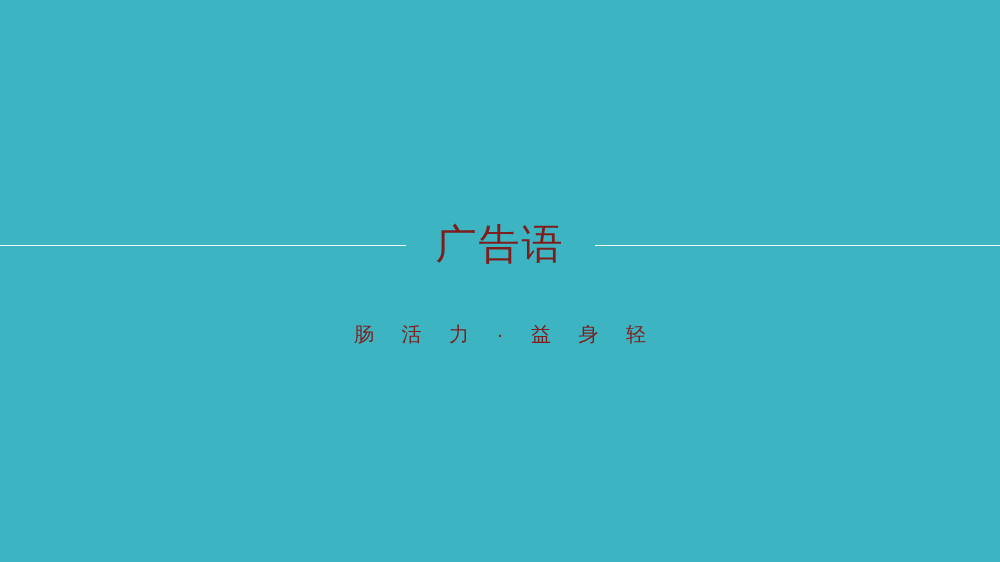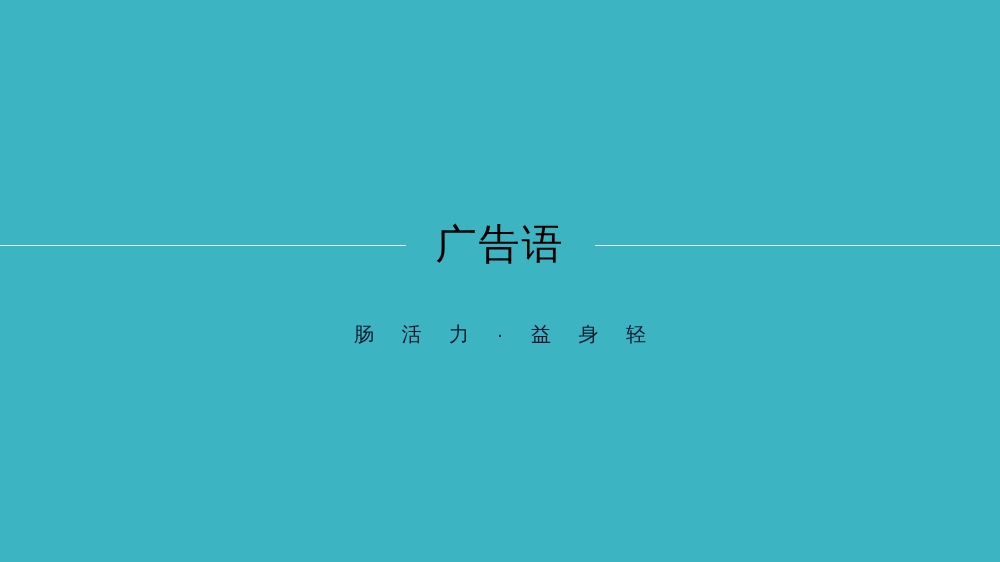--- a/index.html
+++ b/index.html
@@ -48,38 +48,38 @@
   .rule-left {
     margin-right: 28px;
   }
 
   .rule-right {
     margin-left: 28px;
   }
 
   .slide-title {
     flex: 0 0 auto;
-    color: #000000;
+    color: #7f1d1d;
     font-size: 41px;
     font-weight: 300;
     line-height: 46px;
     letter-spacing: 2px;
     white-space: nowrap;
     padding: 0 2px;
     transform: translateY(-1px);
   }
 
   
   .slide-subtitle {
     position: absolute;
     left: 0;
     top: 320px;
     width: 1000px;
     text-align: center;
-    color: #0f172a;
+    color: #7f1d1d;
     font-size: 20px;
     font-weight: 300;
     line-height: 28px;
     letter-spacing: 11px;
     
     text-indent: 11px;
     white-space: nowrap;
   }
 </style>
 </head>

